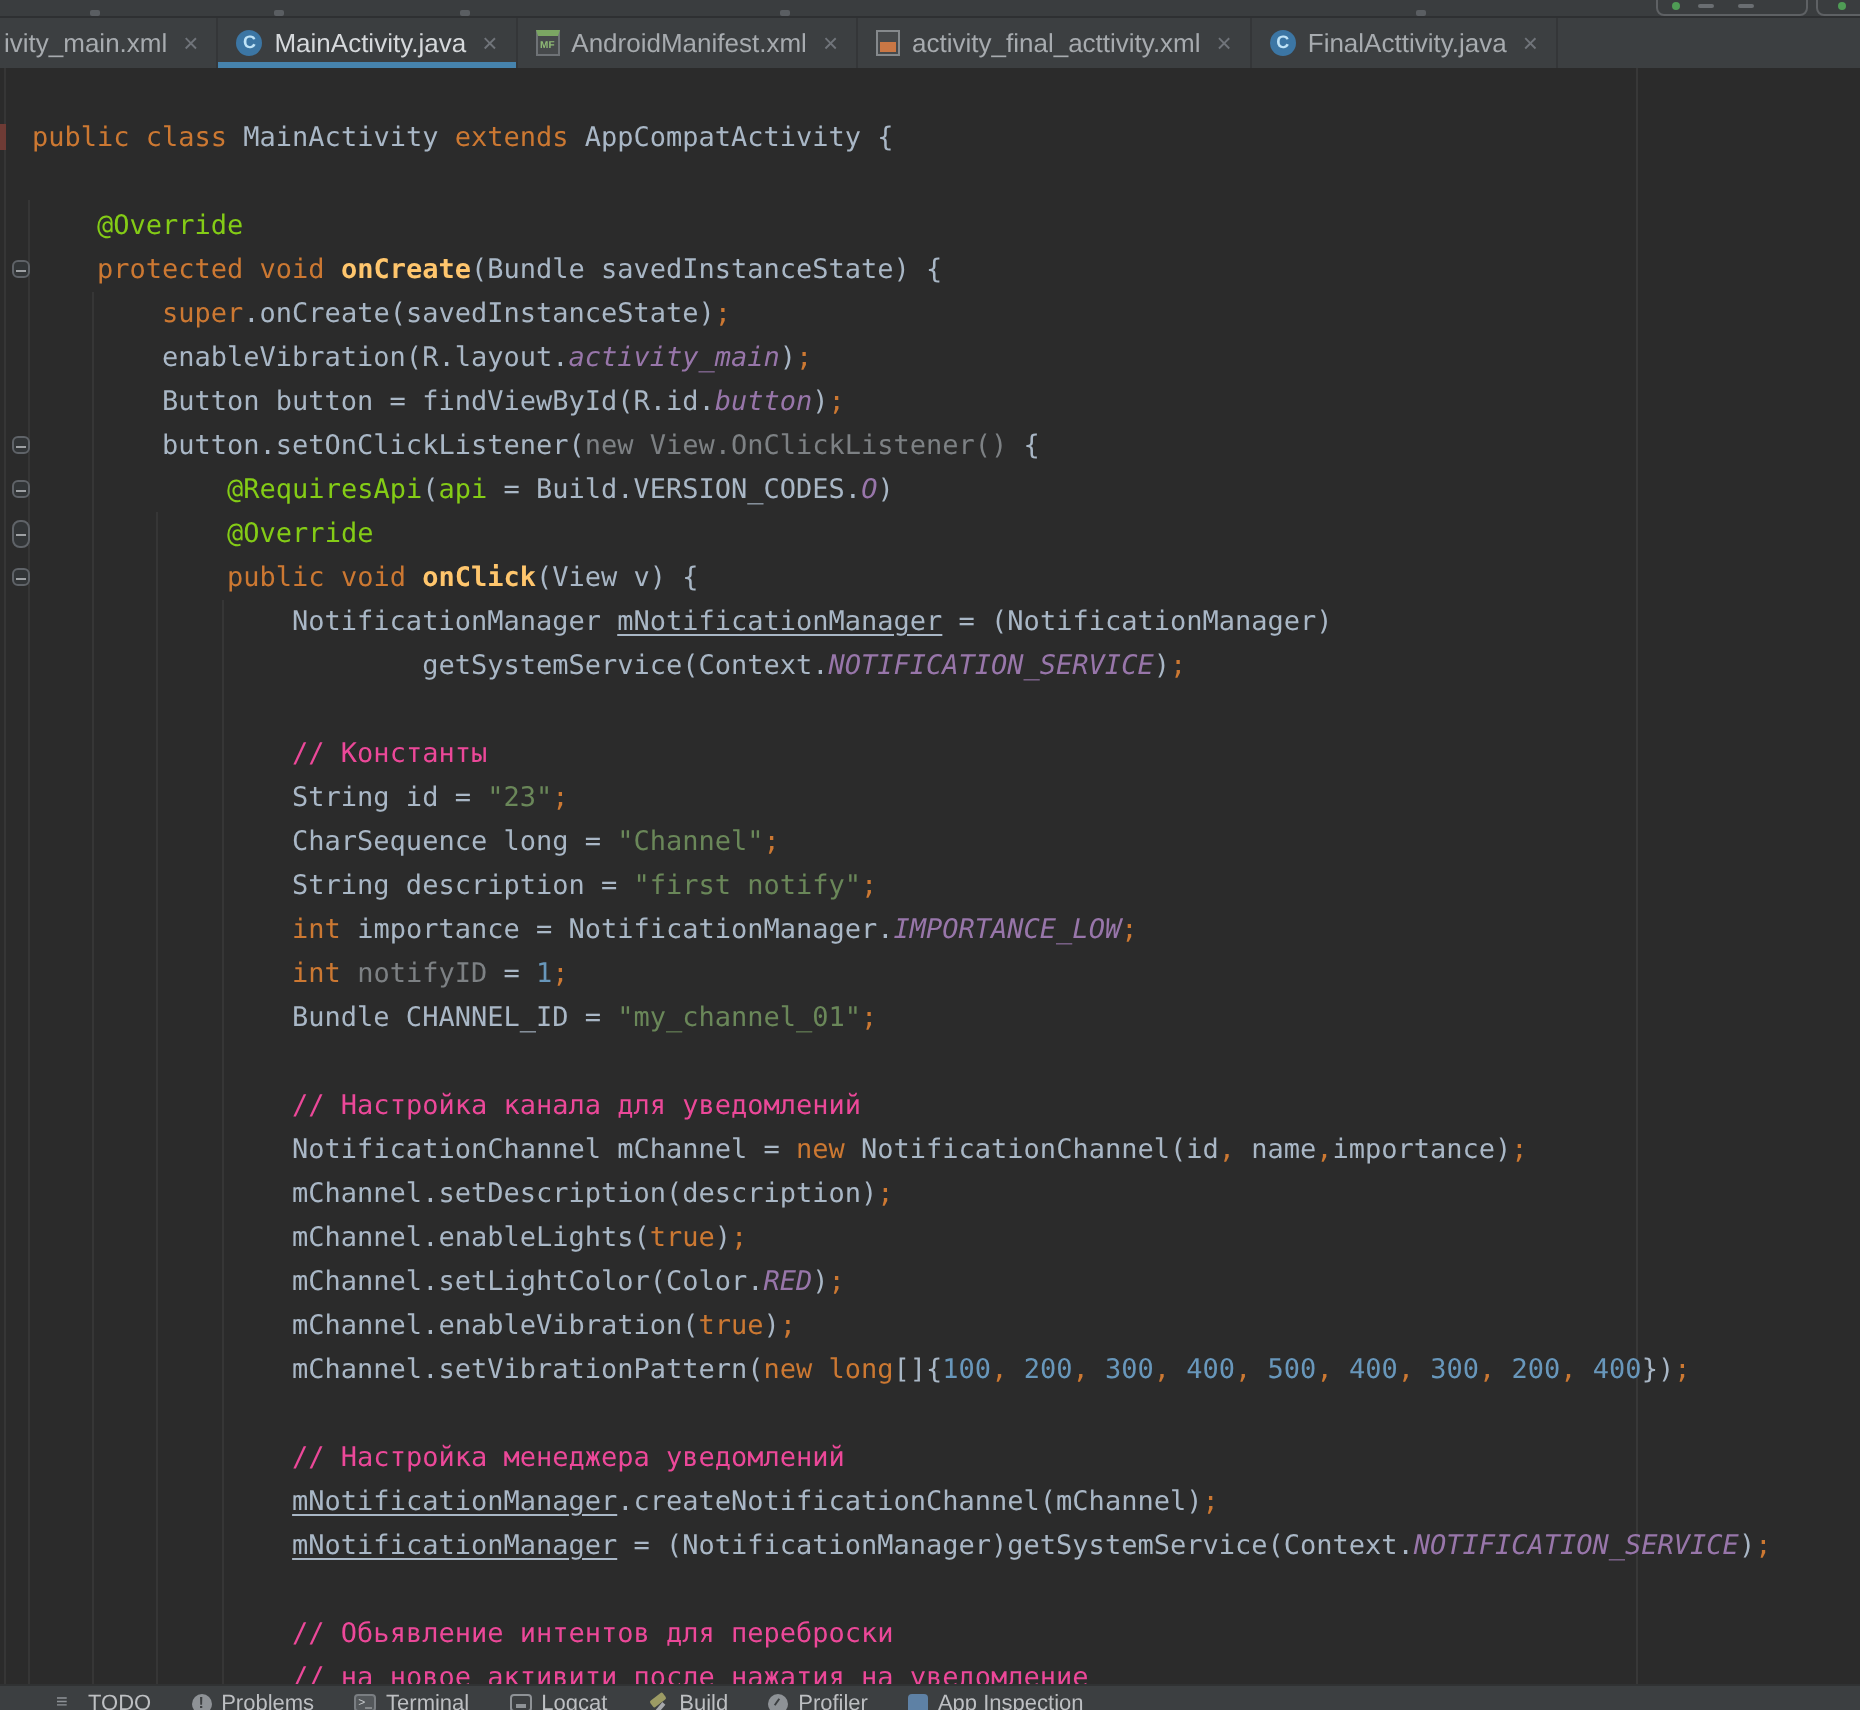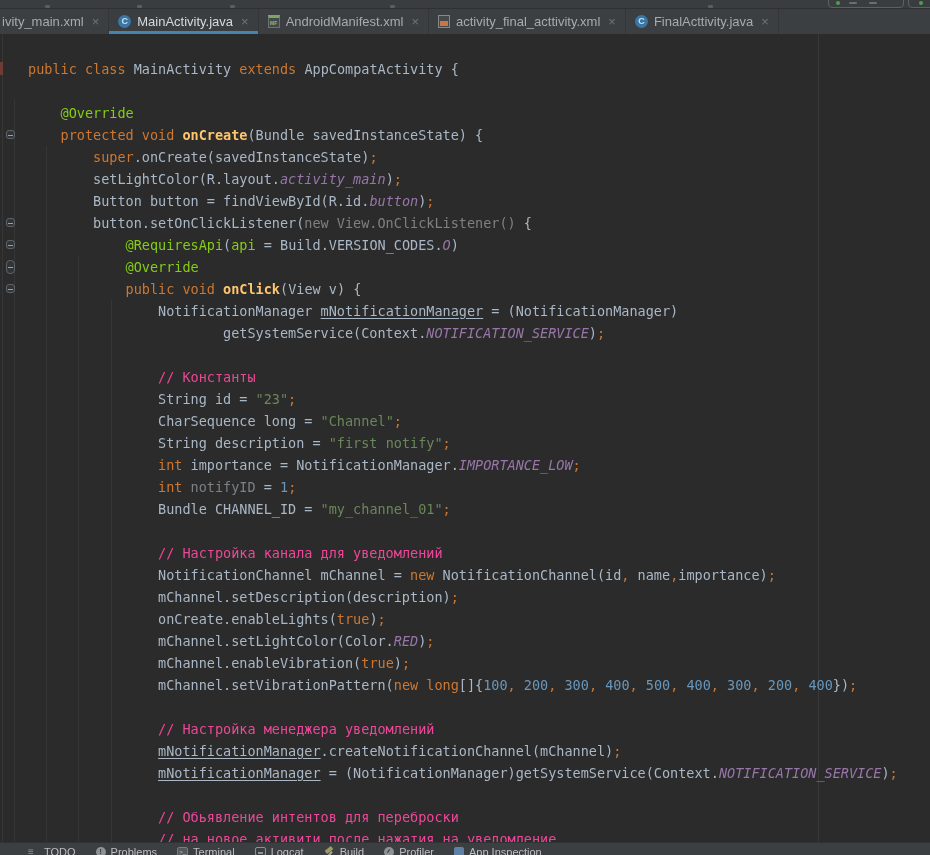--- a/index.html
+++ b/index.html
@@ -33,21 +33,21 @@
   .editor{position:absolute;left:0;top:34px;width:930px;height:808px;background:#2B2B2B;overflow:hidden;}
   .guide{position:absolute;width:1px;background:rgba(255,255,255,0.055);}
   .g0{left:2px;top:0;height:808px;}
   .g1{left:14px;top:66px;height:742px;}
   .g2{left:46px;top:112px;height:696px;}
   .g3{left:78px;top:222px;height:586px;}
   .g4{left:111px;top:266px;height:542px;}
   .marginline{position:absolute;left:818px;top:0;width:1px;height:808px;background:#383838;}
   .redmark{position:absolute;left:0;top:28px;width:3px;height:13px;background:#6E3B35;}
   #code{position:absolute;left:0;top:2px;padding-left:16px;}
-  .cl{height:22px;white-space:pre;font-family:"DejaVu Sans Mono",monospace;font-size:13.5px;line-height:22px;margin-left:12px;}
+  .cl{height:22px;white-space:pre;font-family:"DejaVu Sans Mono",monospace;font-size:13.5px;line-height:22px;}
   .t-d{color:#A9B7C6}
   .t-k{color:#CC7832}
   .t-m{color:#FFC66D;font-weight:bold}
   .t-a{color:#84cc16}
   .t-s{color:#6A8759}
   .t-n{color:#6897BB}
   .t-c{color:#ec4899}
   .t-f{color:#9876AA;font-style:italic}
   .t-g{color:#7D8184}
   .t-u{color:#A9B7C6;text-decoration:underline;text-underline-offset:2px;}
@@ -137,41 +137,41 @@
     <div class="guide g4"></div>
     <div class="marginline"></div>
     <div class="redmark"></div>
     <div id="code">
         <div class="cl"></div>
         <div class="cl"><span class="t-k">public class </span><span class="t-d">MainActivity </span><span class="t-k">extends </span><span class="t-d">AppCompatActivity {</span></div>
         <div class="cl"></div>
         <div class="cl"><span class="t-d">    </span><span class="t-a">@Override</span></div>
         <div class="cl"><span class="t-d">    </span><span class="t-k">protected void </span><span class="t-m">onCreate</span><span class="t-d">(Bundle savedInstanceState) {</span></div>
         <div class="cl"><span class="t-d">        </span><span class="t-k">super</span><span class="t-d">.onCreate(savedInstanceState)</span><span class="t-p">;</span></div>
-        <div class="cl"><span class="t-d">        setLightColor(R.layout.</span><span class="t-f">activity_main</span><span class="t-d">)</span><span class="t-p">;</span></div>
+        <div class="cl"><span class="t-d">        enableVibration(R.layout.</span><span class="t-f">activity_main</span><span class="t-d">)</span><span class="t-p">;</span></div>
         <div class="cl"><span class="t-d">        Button button = findViewById(R.id.</span><span class="t-f">button</span><span class="t-d">)</span><span class="t-p">;</span></div>
         <div class="cl"><span class="t-d">        button.setOnClickListener(</span><span class="t-g">new View.OnClickListener() </span><span class="t-d">{</span></div>
         <div class="cl"><span class="t-d">            </span><span class="t-a">@RequiresApi</span><span class="t-d">(</span><span class="t-a">api</span><span class="t-d"> = Build.VERSION_CODES.</span><span class="t-f">O</span><span class="t-d">)</span></div>
         <div class="cl"><span class="t-d">            </span><span class="t-a">@Override</span></div>
         <div class="cl"><span class="t-d">            </span><span class="t-k">public void </span><span class="t-m">onClick</span><span class="t-d">(View v) {</span></div>
         <div class="cl"><span class="t-d">                NotificationManager </span><span class="t-u">mNotificationManager</span><span class="t-d"> = (NotificationManager)</span></div>
         <div class="cl"><span class="t-d">                        getSystemService(Context.</span><span class="t-f">NOTIFICATION_SERVICE</span><span class="t-d">)</span><span class="t-p">;</span></div>
         <div class="cl"></div>
         <div class="cl"><span class="t-d">                </span><span class="t-c">// Константы</span></div>
         <div class="cl"><span class="t-d">                String id = </span><span class="t-s">"23"</span><span class="t-p">;</span></div>
         <div class="cl"><span class="t-d">                CharSequence long = </span><span class="t-s">"Channel"</span><span class="t-p">;</span></div>
         <div class="cl"><span class="t-d">                String description = </span><span class="t-s">"first notify"</span><span class="t-p">;</span></div>
         <div class="cl"><span class="t-d">                </span><span class="t-k">int </span><span class="t-d">importance = NotificationManager.</span><span class="t-f">IMPORTANCE_LOW</span><span class="t-p">;</span></div>
         <div class="cl"><span class="t-d">                </span><span class="t-k">int </span><span class="t-g">notifyID</span><span class="t-d"> = </span><span class="t-n">1</span><span class="t-p">;</span></div>
         <div class="cl"><span class="t-d">                Bundle CHANNEL_ID = </span><span class="t-s">"my_channel_01"</span><span class="t-p">;</span></div>
         <div class="cl"></div>
         <div class="cl"><span class="t-d">                </span><span class="t-c">// Настройка канала для уведомлений</span></div>
         <div class="cl"><span class="t-d">                NotificationChannel mChannel = </span><span class="t-k">new </span><span class="t-d">NotificationChannel(id</span><span class="t-p">,</span><span class="t-d"> name</span><span class="t-p">,</span><span class="t-d">importance)</span><span class="t-p">;</span></div>
         <div class="cl"><span class="t-d">                mChannel.setDescription(description)</span><span class="t-p">;</span></div>
-        <div class="cl"><span class="t-d">                onCreate.enableLights(</span><span class="t-k">true</span><span class="t-d">)</span><span class="t-p">;</span></div>
+        <div class="cl"><span class="t-d">                mChannel.enableLights(</span><span class="t-k">true</span><span class="t-d">)</span><span class="t-p">;</span></div>
         <div class="cl"><span class="t-d">                mChannel.setLightColor(Color.</span><span class="t-f">RED</span><span class="t-d">)</span><span class="t-p">;</span></div>
         <div class="cl"><span class="t-d">                mChannel.enableVibration(</span><span class="t-k">true</span><span class="t-d">)</span><span class="t-p">;</span></div>
         <div class="cl"><span class="t-d">                mChannel.setVibrationPattern(</span><span class="t-k">new long</span><span class="t-d">[]{</span><span class="t-n">100</span><span class="t-p">, </span><span class="t-n">200</span><span class="t-p">, </span><span class="t-n">300</span><span class="t-p">, </span><span class="t-n">400</span><span class="t-p">, </span><span class="t-n">500</span><span class="t-p">, </span><span class="t-n">400</span><span class="t-p">, </span><span class="t-n">300</span><span class="t-p">, </span><span class="t-n">200</span><span class="t-p">, </span><span class="t-n">400</span><span class="t-d">})</span><span class="t-p">;</span></div>
         <div class="cl"></div>
         <div class="cl"><span class="t-d">                </span><span class="t-c">// Настройка менеджера уведомлений</span></div>
         <div class="cl"><span class="t-d">                </span><span class="t-u">mNotificationManager</span><span class="t-d">.createNotificationChannel(mChannel)</span><span class="t-p">;</span></div>
         <div class="cl"><span class="t-d">                </span><span class="t-u">mNotificationManager</span><span class="t-d"> = (NotificationManager)getSystemService(Context.</span><span class="t-f">NOTIFICATION_SERVICE</span><span class="t-d">)</span><span class="t-p">;</span></div>
         <div class="cl"></div>
         <div class="cl"><span class="t-d">                </span><span class="t-c">// Обьявление интентов для переброски</span></div>
         <div class="cl"><span class="t-d">                </span><span class="t-c">// на новое активити после нажатия на уведомление</span></div>

